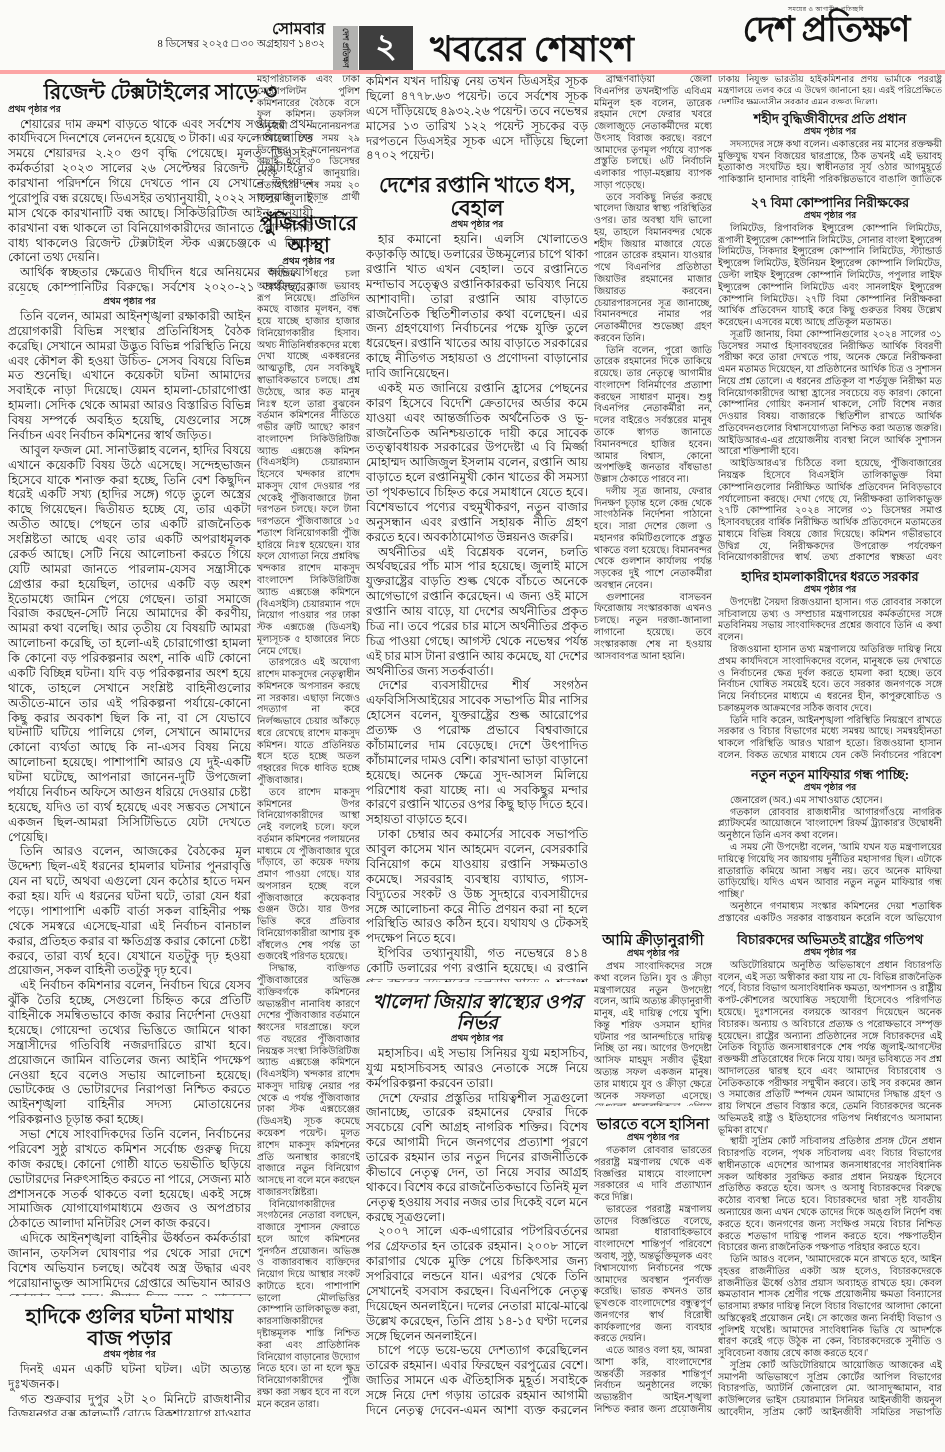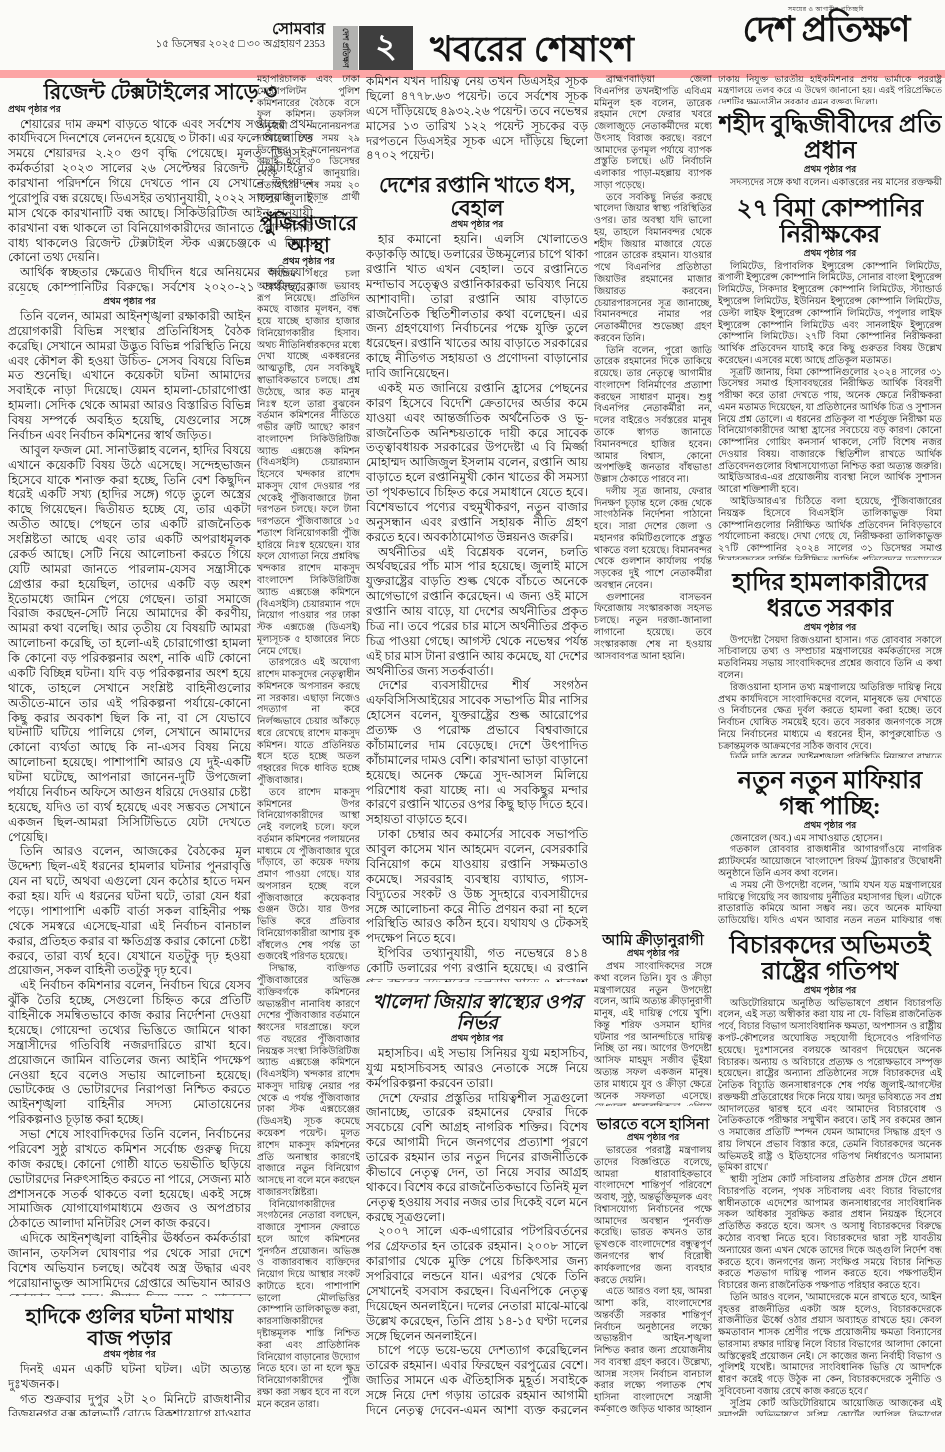--- a/index.html
+++ b/index.html
@@ -3,53 +3,53 @@
 <meta charset="utf-8">
 <style>
   html,body{margin:0;padding:0;}
   body{
     width:945px;height:1452px;position:relative;
     background:#fbfbf8;color:#141414;
     font-family:"Liberation Serif","DejaVu Serif",serif;
     overflow:hidden;
   }
   
-  .header{position:absolute;left:0;top:0;width:945px;height:70px;border-bottom:8px solid #fca5a5;}
+  .header{position:absolute;left:0;top:0;width:945px;height:70px;border-bottom:4px solid #fca5a5;}
   .dateline{position:absolute;left:10px;top:20px;width:315px;text-align:right;line-height:1.15;}
   .dateline .day{font-size:16px;font-weight:bold;}
   .dateline .date{font-size:10.5px;}
   .pagemark-strip{position:absolute;left:333px;top:26px;width:25px;height:44px;background:#b2b2b0;
     color:#222;display:flex;align-items:center;justify-content:center;overflow:hidden;}
   .pagemark-strip span{writing-mode:vertical-rl;font-size:8px;font-weight:bold;letter-spacing:0;}
   .pagenum-box{position:absolute;left:359px;top:26px;width:54px;height:44px;background:#3e3e3e;
     color:#fff;display:flex;align-items:center;justify-content:center;font-size:33px;font-weight:bold;}
   .section-title{position:absolute;left:430px;top:22px;font-size:35px;font-weight:bold;letter-spacing:0;}
   .masthead{position:absolute;right:4px;top:6px;width:230px;text-align:center;}
   .masthead .tagline{font-size:6px;letter-spacing:.5px;color:#333;line-height:1;}
   .masthead .brand{font-size:35px;font-weight:bold;line-height:1.05;letter-spacing:-1px;}
   
   .blk{position:absolute;overflow:hidden;}
   .blk h2{margin:8px 0 1px 0;text-align:center;font-weight:bold;line-height:1.08;}
-  .h21{font-size:21px;} .h20{font-size:24px;} .h19{font-size:19px;font-style:italic;}
+  .h21{font-size:21px;} .h20{font-size:13px;} .h19{font-size:19px;font-style:italic;}
   .h18{font-size:18px;} .h16{font-size:20px;} .h15{font-size:15px;}
   .cont{text-align:center;font-size:9px;font-weight:bold;margin:0 0 2px 0;line-height:1.1;}
   .cont-left{text-align:left;}
   .paras p{margin:0;text-indent:12px;text-align:justify;}
   .t10 .paras p, .t10.paras p{font-size:12px;line-height:1.24;}
   .t95 .paras p{font-size:9.5px;line-height:1.24;}
   .t9 .paras p{font-size:9px;line-height:1.25;}
   .noind .paras p{text-indent:0;}
 </style>
 </head>
 <body>
 
 <div class="header">
   <div class="dateline">
     <div class="day">সোমবার</div>
-    <div class="date">১৫ ডিসেম্বর ২০২৫ □ ৩০ অগ্রহায়ণ 2353</div>
+    <div class="date">8 ডিসেম্বর ২০২৫ □ ৩০ অগ্রহায়ণ ১৪৩২</div>
   </div>
   <div class="pagemark-strip">
     <span>দেশ প্রতিক্ষণ</span>
   </div>
   <div class="pagenum-box">
     <span>২</span>
   </div>
   <div class="section-title">খবরের শেষাংশ</div>
   <div class="masthead">
     <div class="tagline">সময়ের ও আগামীর প্রতিচ্ছবি</div>
@@ -137,36 +137,37 @@
       <p>এ বিষয়ে জানতে চাইলে কুমিল্লা মহানগর বিএনপির সাধারণ সম্পাদক ইউসুফ মোল্লা টিপু বলেন, আমাদের অভিভাবক তারেক রহমান দীর্ঘ ১৭ বছর পর দেশে আসছেন। আমাদের বিশ্বাস কোনও অপশক্তিই তার দেশে ফেরা ঠেকাতে পারবে না।</p>
     </div>
 </div>
 
 <div class="blk t95" style="left:594px;top:74px;width:118px;height:848px;">
   <div class="paras">
       <p>ব্রাহ্মণবাড়িয়া জেলা বিএনপির তখনইাপতি এবিএম মমিনুল হক বলেন, তারেক রহমান দেশে ফেরার খবরে জেলাজুড়ে নেতাকর্মীদের মধ্যে উৎসাহ বিরাজ করছে। বরণে আমাদের তৃণমূল পর্যায়ে ব্যাপক প্রস্তুতি চলছে। ৬টি নির্বাচনি এলাকার পাড়া-মহল্লায় ব্যাপক সাড়া পড়েছে।</p>
       <p>তবে সবকিছু নির্ভর করছে খালেদা জিয়ার স্বাস্থ্য পরিস্থিতির ওপর। তার অবস্থা যদি ভালো হয়, তাহলে বিমানবন্দর থেকে শহীদ জিয়ার মাজারে যেতে পারেন তারেক রহমান। যাওয়ার পথে বিএনপির প্রতিষ্ঠাতা জিয়াউর রহমানের মাজার জিয়ারত করবেন। চেয়ারপারসনের সূত্র জানাচ্ছে, বিমানবন্দরে নামার পর নেতাকর্মীদের শুভেচ্ছা গ্রহণ করবেন তিনি।</p>
       <p>তিনি বলেন, পুরো জাতি তারেক রহমানের দিকে তাকিয়ে রয়েছে। তার নেতৃত্বে আগামীর বাংলাদেশ বিনির্মাণের প্রত্যাশা করছেন সাধারণ মানুষ। শুধু বিএনপির নেতাকর্মীরা নন, দলের বাইরেও সর্বস্তরের মানুষ তাকে স্বাগত জানাতে বিমানবন্দরে হাজির হবেন। আমার বিশ্বাস, কোনো অপশক্তিই জনতার বাঁধভাঙা উল্লাস ঠেকাতে পারবে না।</p>
       <p>দলীয় সূত্র জানায়, ফেরার দিনক্ষণ চূড়ান্ত হলে কেন্দ্র থেকে সাংগঠনিক নির্দেশনা পাঠানো হবে। সারা দেশের জেলা ও মহানগর কমিটিগুলোকে প্রস্তুত থাকতে বলা হয়েছে। বিমানবন্দর থেকে গুলশান কার্যালয় পর্যন্ত সড়কের দুই পাশে নেতাকর্মীরা অবস্থান নেবেন।</p>
-      <p>গুলশানের বাসভবন ফিরোজায় সংস্কারকাজ সহসভ চলছে। নতুন দরজা-জানালা লাগানো হয়েছে। তবে সংস্কারকাজ শেষ না হওয়ায় আসবাবপত্র আনা হয়নি।</p>
+      <p>গুলশানের বাসভবন ফিরোজায় সংস্কারকাজ এখনও চলছে। নতুন দরজা-জানালা লাগানো হয়েছে। তবে সংস্কারকাজ শেষ না হওয়ায় আসবাবপত্র আনা হয়নি।</p>
     </div>
 </div>
 
 <div class="blk t95" style="left:594px;top:924px;width:118px;height:182px;">
   <h2 class="h15">আমি ক্রীড়ানুরাগী</h2>
   <div class="cont">প্রথম পৃষ্ঠার পর</div>
   <div class="paras">
       <p>প্রথম সাংবাদিকদের সঙ্গে কথা বলেন তিনি। যুব ও ক্রীড়া মন্ত্রণালয়ের নতুন উপদেষ্টা বলেন, আমি অত্যন্ত ক্রীড়ানুরাগী মানুষ, এই দায়িত্ব পেয়ে খুশি। কিন্তু শরিফ ওসমান হাদির ঘটনার পর আনন্দচিত্তে দায়িত্ব নিচ্ছি তা নয়। আগের উপদেষ্টা আসিফ মাহমুদ সজীব ভূঁইয়া অত্যন্ত সফল একজন মানুষ। তার মাধ্যমে যুব ও ক্রীড়া ক্ষেত্রে অনেক সফলতা এসেছে। সেগুলো ধারাবাহিকতা এগিয়ে নেওয়ার চেষ্টা করব।</p>
     </div>
 </div>
 
 <div class="blk t95" style="left:594px;top:1108px;width:118px;height:308px;">
   <h2 class="h15">ভারতে বসে হাসিনা</h2>
   <div class="cont">প্রথম পৃষ্ঠার পর</div>
   <div class="paras">
+      <p>গতকাল রোববার ভারতের পররাষ্ট্র মন্ত্রণালয় থেকে এক বিজ্ঞপ্তির মাধ্যমে বাংলাদেশ সরকারের এ দাবি প্রত্যাখ্যান করে দিল্লি।</p>
       <p>ভারতের পররাষ্ট্র মন্ত্রণালয় তাদের বিজ্ঞপ্তিতে বলেছে, আমরা ধারাবাহিকভাবে বাংলাদেশে শান্তিপূর্ণ পরিবেশে অবাধ, সুষ্ঠু, অন্তর্ভুক্তিমূলক এবং বিশ্বাসযোগ্য নির্বাচনের পক্ষে আমাদের অবস্থান পুনর্ব্যক্ত করেছি। ভারত কখনও তার ভূখণ্ডকে বাংলাদেশের বন্ধুত্বপূর্ণ জনগণের স্বার্থ বিরোধী কার্যকলাপের জন্য ব্যবহার করতে দেয়নি।</p>
       <p>এতে আরও বলা হয়, আমরা আশা করি, বাংলাদেশের অন্তর্বর্তী সরকার শান্তিপূর্ণ নির্বাচন অনুষ্ঠানের লক্ষ্যে অভ্যন্তরীণ আইন-শৃঙ্খলা নিশ্চিত করার জন্য প্রয়োজনীয় সব ব্যবস্থা গ্রহণ করবে। উল্লেখ্য, আসন্ন সংসদ নির্বাচন বানচাল করার লক্ষ্যে পলাতক শেখ হাসিনা বাংলাদেশে সন্ত্রাসী কর্মকাণ্ডে জড়িত থাকার আহ্বান জানিয়ে তার সমর্থকদের উস্কানিমূলক বক্তব্য অব্যাহত রেখেছে। তার এমন কর্মকাণ্ডের ব্যাপারে ভারত সরকারের কাছে উদ্বেগ জানায় বাংলাদেশ। রোববার</p>
     </div>
 </div>
 
 <div class="blk t9 noind" style="left:718px;top:74px;width:224px;height:30px;">
   <div class="paras">
       <p>ঢাকায় নিযুক্ত ভারতীয় হাইকমিশনার প্রণয় ভার্মাকে পররাষ্ট্র মন্ত্রণালয়ে তলব করে এ উদ্বেগ জানানো হয়। এরই পরিপ্রেক্ষিতে দেশটির ক্ষমতাসীন সরকার এমন বক্তব্য দিলো।</p>
     </div>
 </div>

